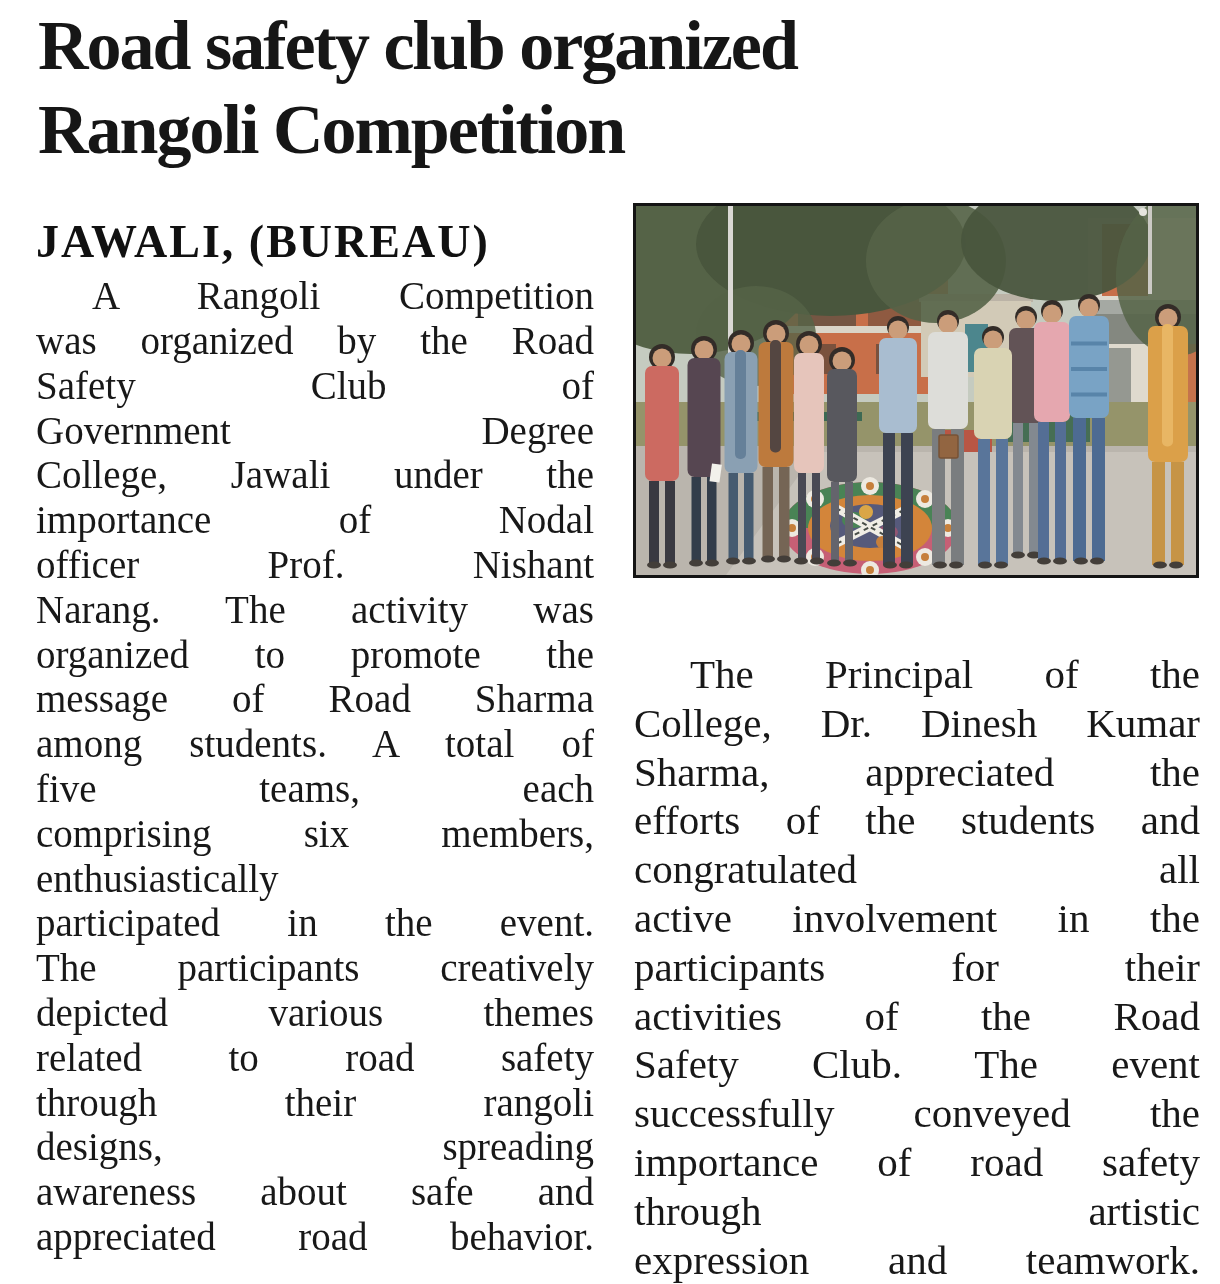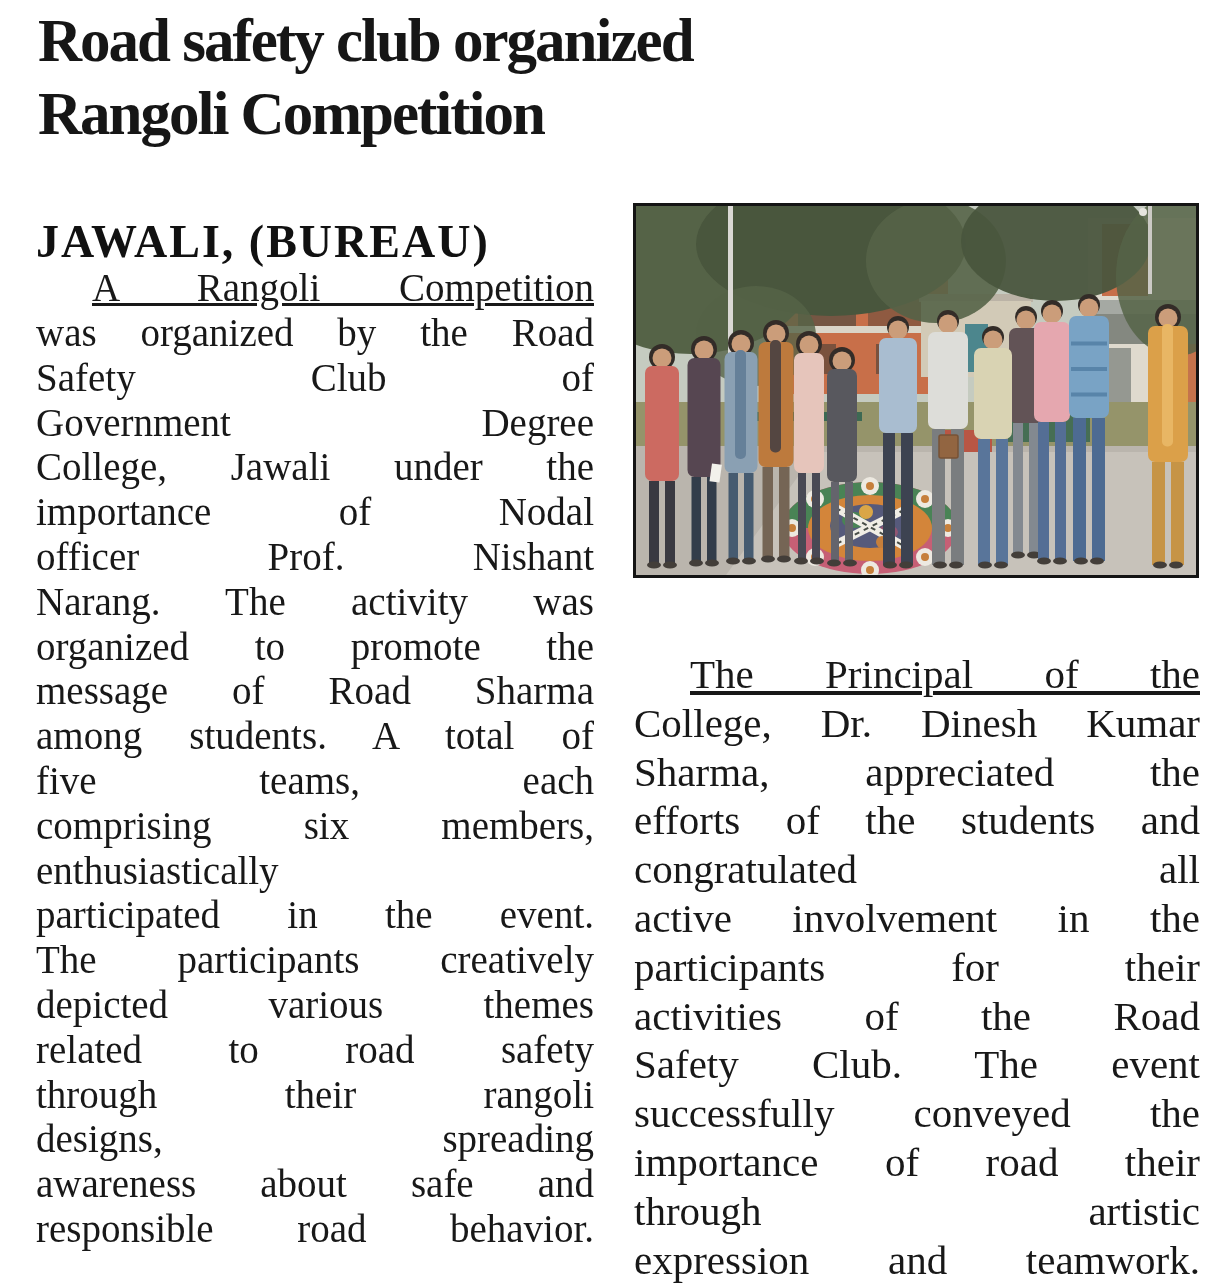--- a/index.html
+++ b/index.html
@@ -6,45 +6,45 @@
   .page{
     position:relative;
     width:1220px;height:1284px;
     background:#ffffff;
     font-family:"Liberation Serif", serif;
     color:#151515;
     overflow:hidden;
   }
   .headline{
     position:absolute;left:38px;top:4px;
-    font-weight:bold;font-size:61px;line-height:1.2;
+    font-weight:bold;font-size:70px;line-height:1.2;
     letter-spacing:-2px;color:#161616;white-space:nowrap;
   }
   .photo{
     position:absolute;left:633px;top:203px;width:566px;height:375px;
     border:3px solid #141414;box-sizing:border-box;background:#d5dad6;
   }
   .photo svg{display:block;width:100%;height:100%;}
   .col{position:absolute;}
   .col-left{left:36px;top:218px;width:558px;}
   .col-right{left:634px;top:610px;width:566px;}
   .dateline{
     font-weight:bold;font-size:46px;line-height:1.05;
-    letter-spacing:2px;white-space:nowrap;color:#111;
+    letter-spacing:2px;margin-bottom:8px;white-space:nowrap;color:#111;
   }
   .body-left{font-size:39px;line-height:44.8px;}
   .body-right{font-size:41px;line-height:48.8px;margin-top:40px;}
   .line{
     text-align:justify;
     text-align-last:justify;
     text-justify:inter-character;
     color:#181818;
   }
   .line.single{text-align-last:left;}
-  .line.indent{text-indent:56px;text-decoration:underline;}
+  .line.indent{text-indent:56px;}
 </style>
 </head>
 <body>
 
 <div class="page">
 
   <div class="headline">
     <div>Road safety club organized</div>
     <div>Rangoli Competition</div>
   </div>
@@ -292,35 +292,35 @@
         <div class="line">five teams, each</div>
         <div class="line">comprising six members,</div>
         <div class="line single">enthusiastically</div>
         <div class="line">participated in the event.</div>
         <div class="line">The participants creatively</div>
         <div class="line">depicted various themes</div>
         <div class="line">related to road safety</div>
         <div class="line">through their rangoli</div>
         <div class="line">designs, spreading</div>
         <div class="line">awareness about safe and</div>
-        <div class="line">responsible road behavior.</div>
+        <div class="line">appreciated road behavior.</div>
       </div>
   </div>
 
   <div class="col col-right">
     <div class="body-right">
         <div class="line indent">The Principal of the</div>
         <div class="line">College, Dr. Dinesh Kumar</div>
         <div class="line">Sharma, appreciated the</div>
         <div class="line">efforts of the students and</div>
         <div class="line">congratulated all</div>
         <div class="line">active involvement in the</div>
         <div class="line">participants for their</div>
         <div class="line">activities of the Road</div>
         <div class="line">Safety Club. The event</div>
         <div class="line">successfully conveyed the</div>
-        <div class="line">importance of road their</div>
+        <div class="line">importance of road safety</div>
         <div class="line">through artistic</div>
         <div class="line">expression and teamwork.</div>
       </div>
   </div>
 
 </div>
 
 </body></html>

